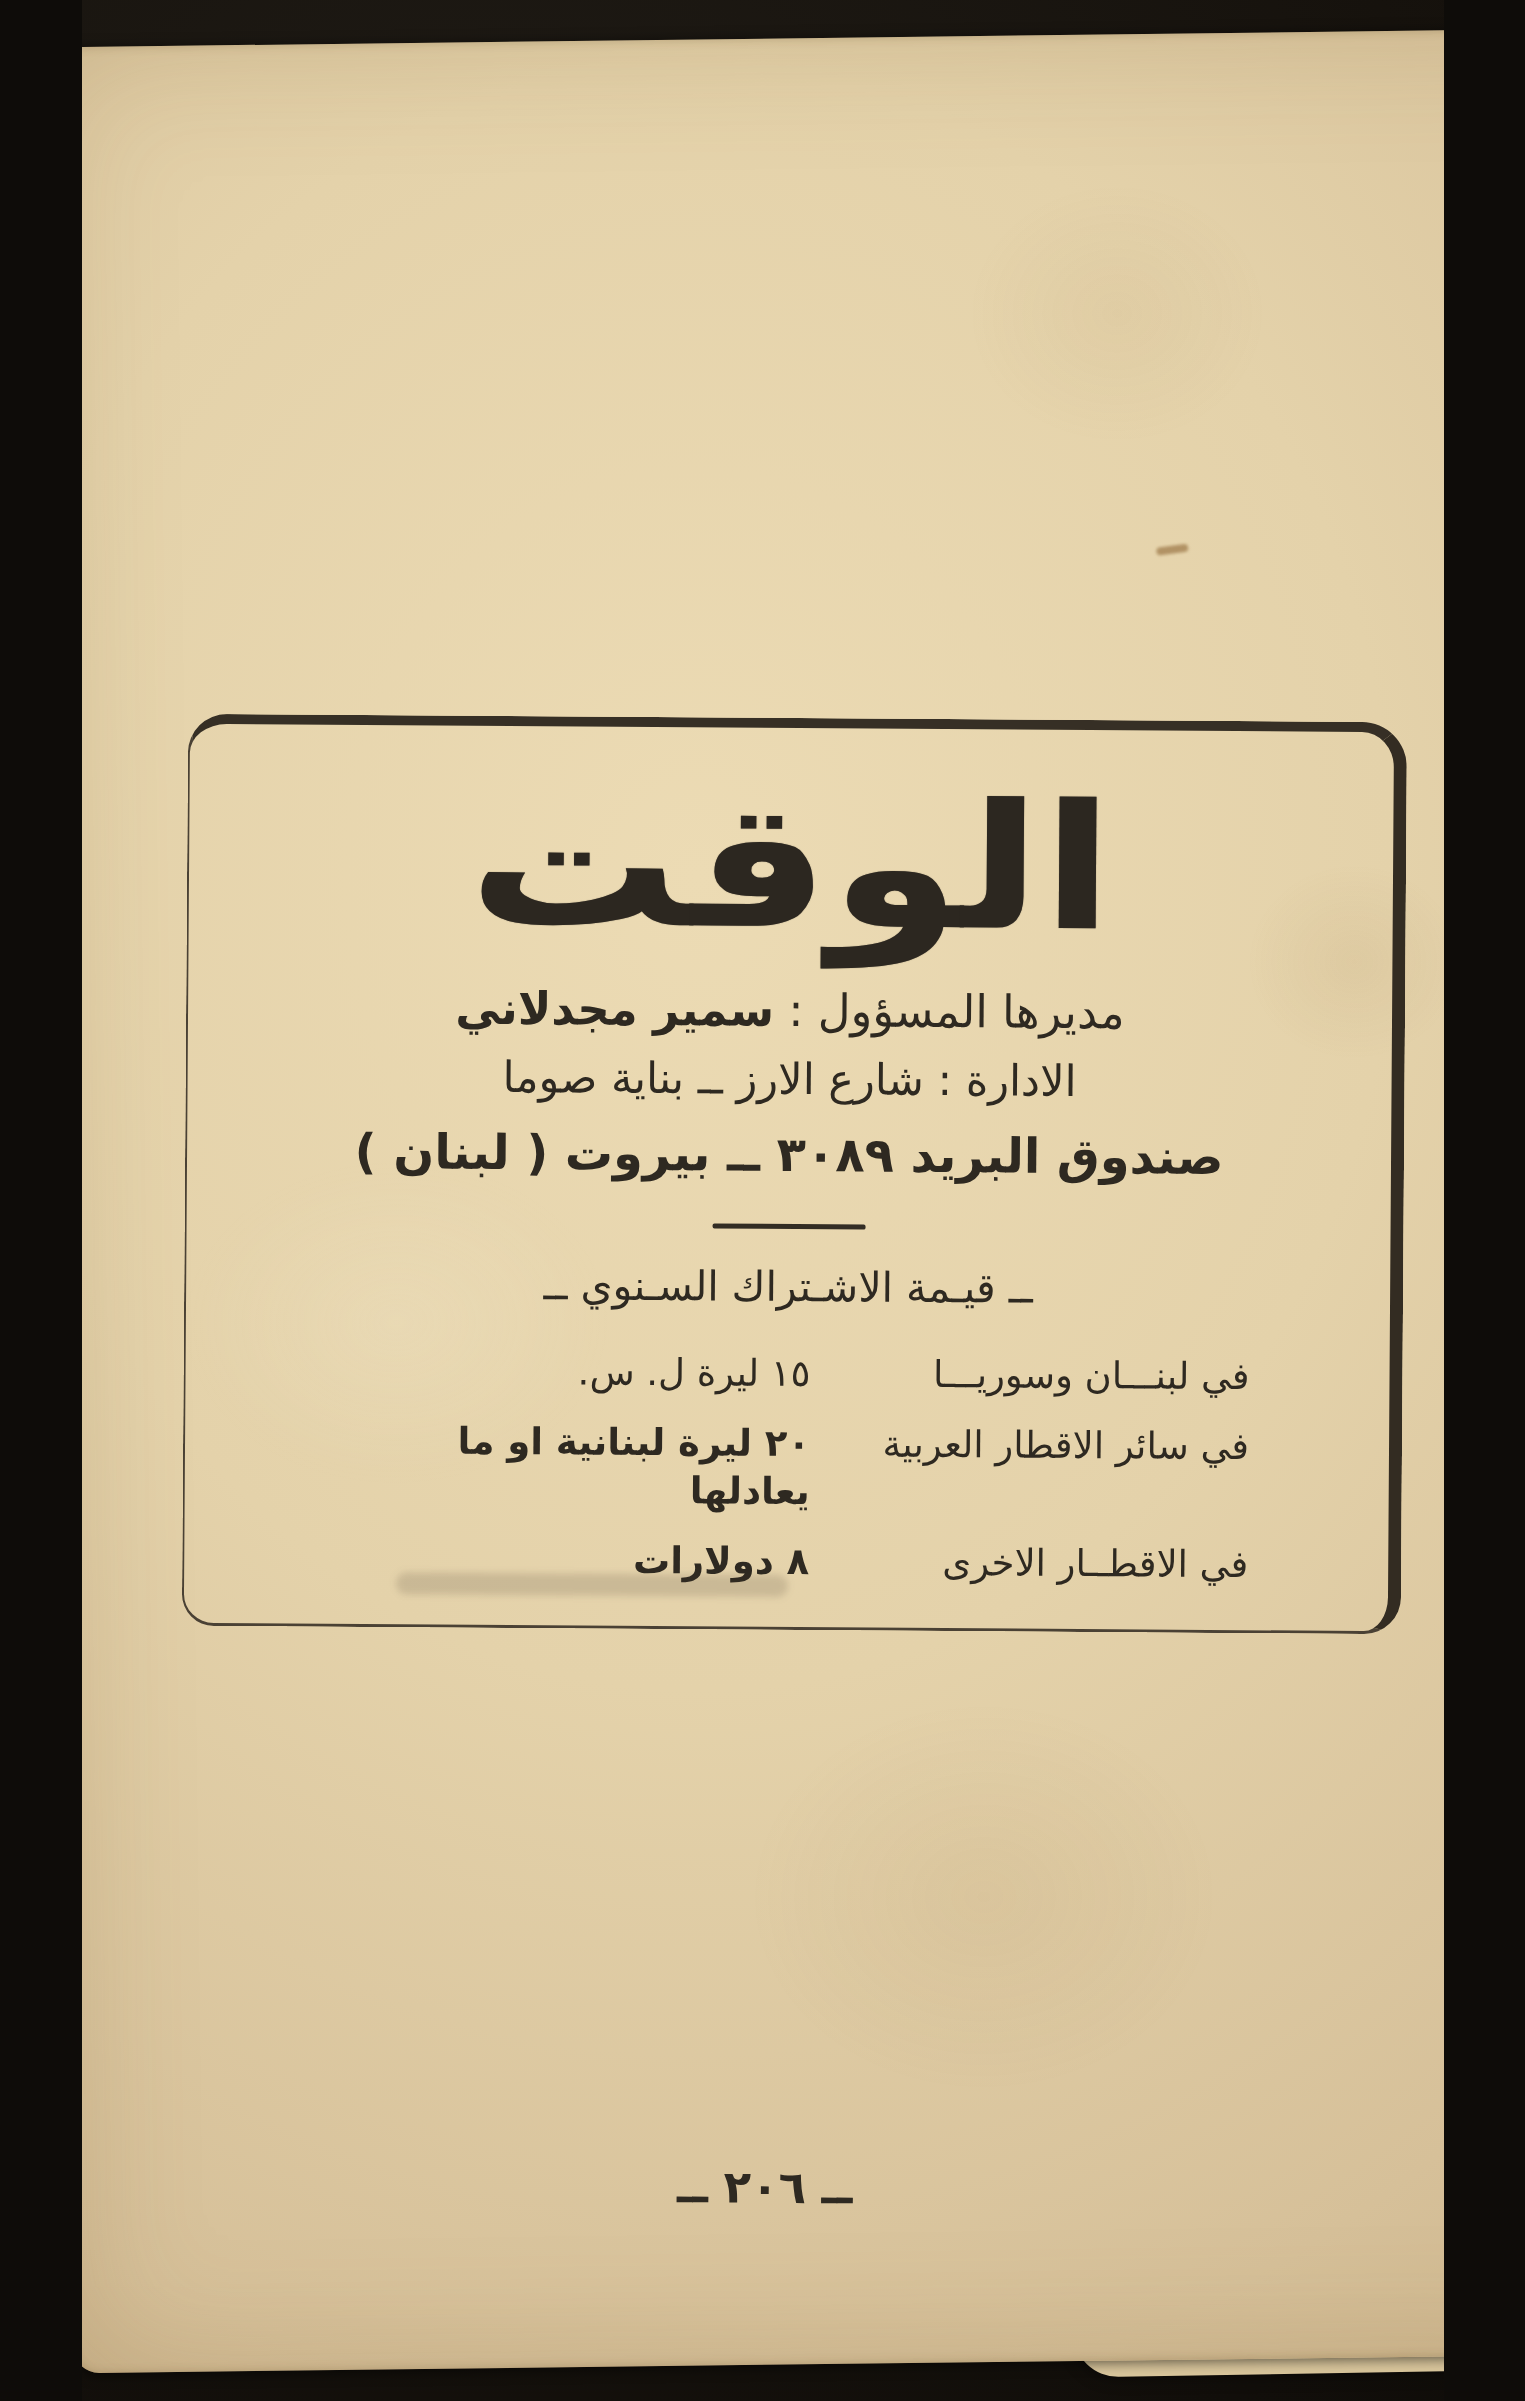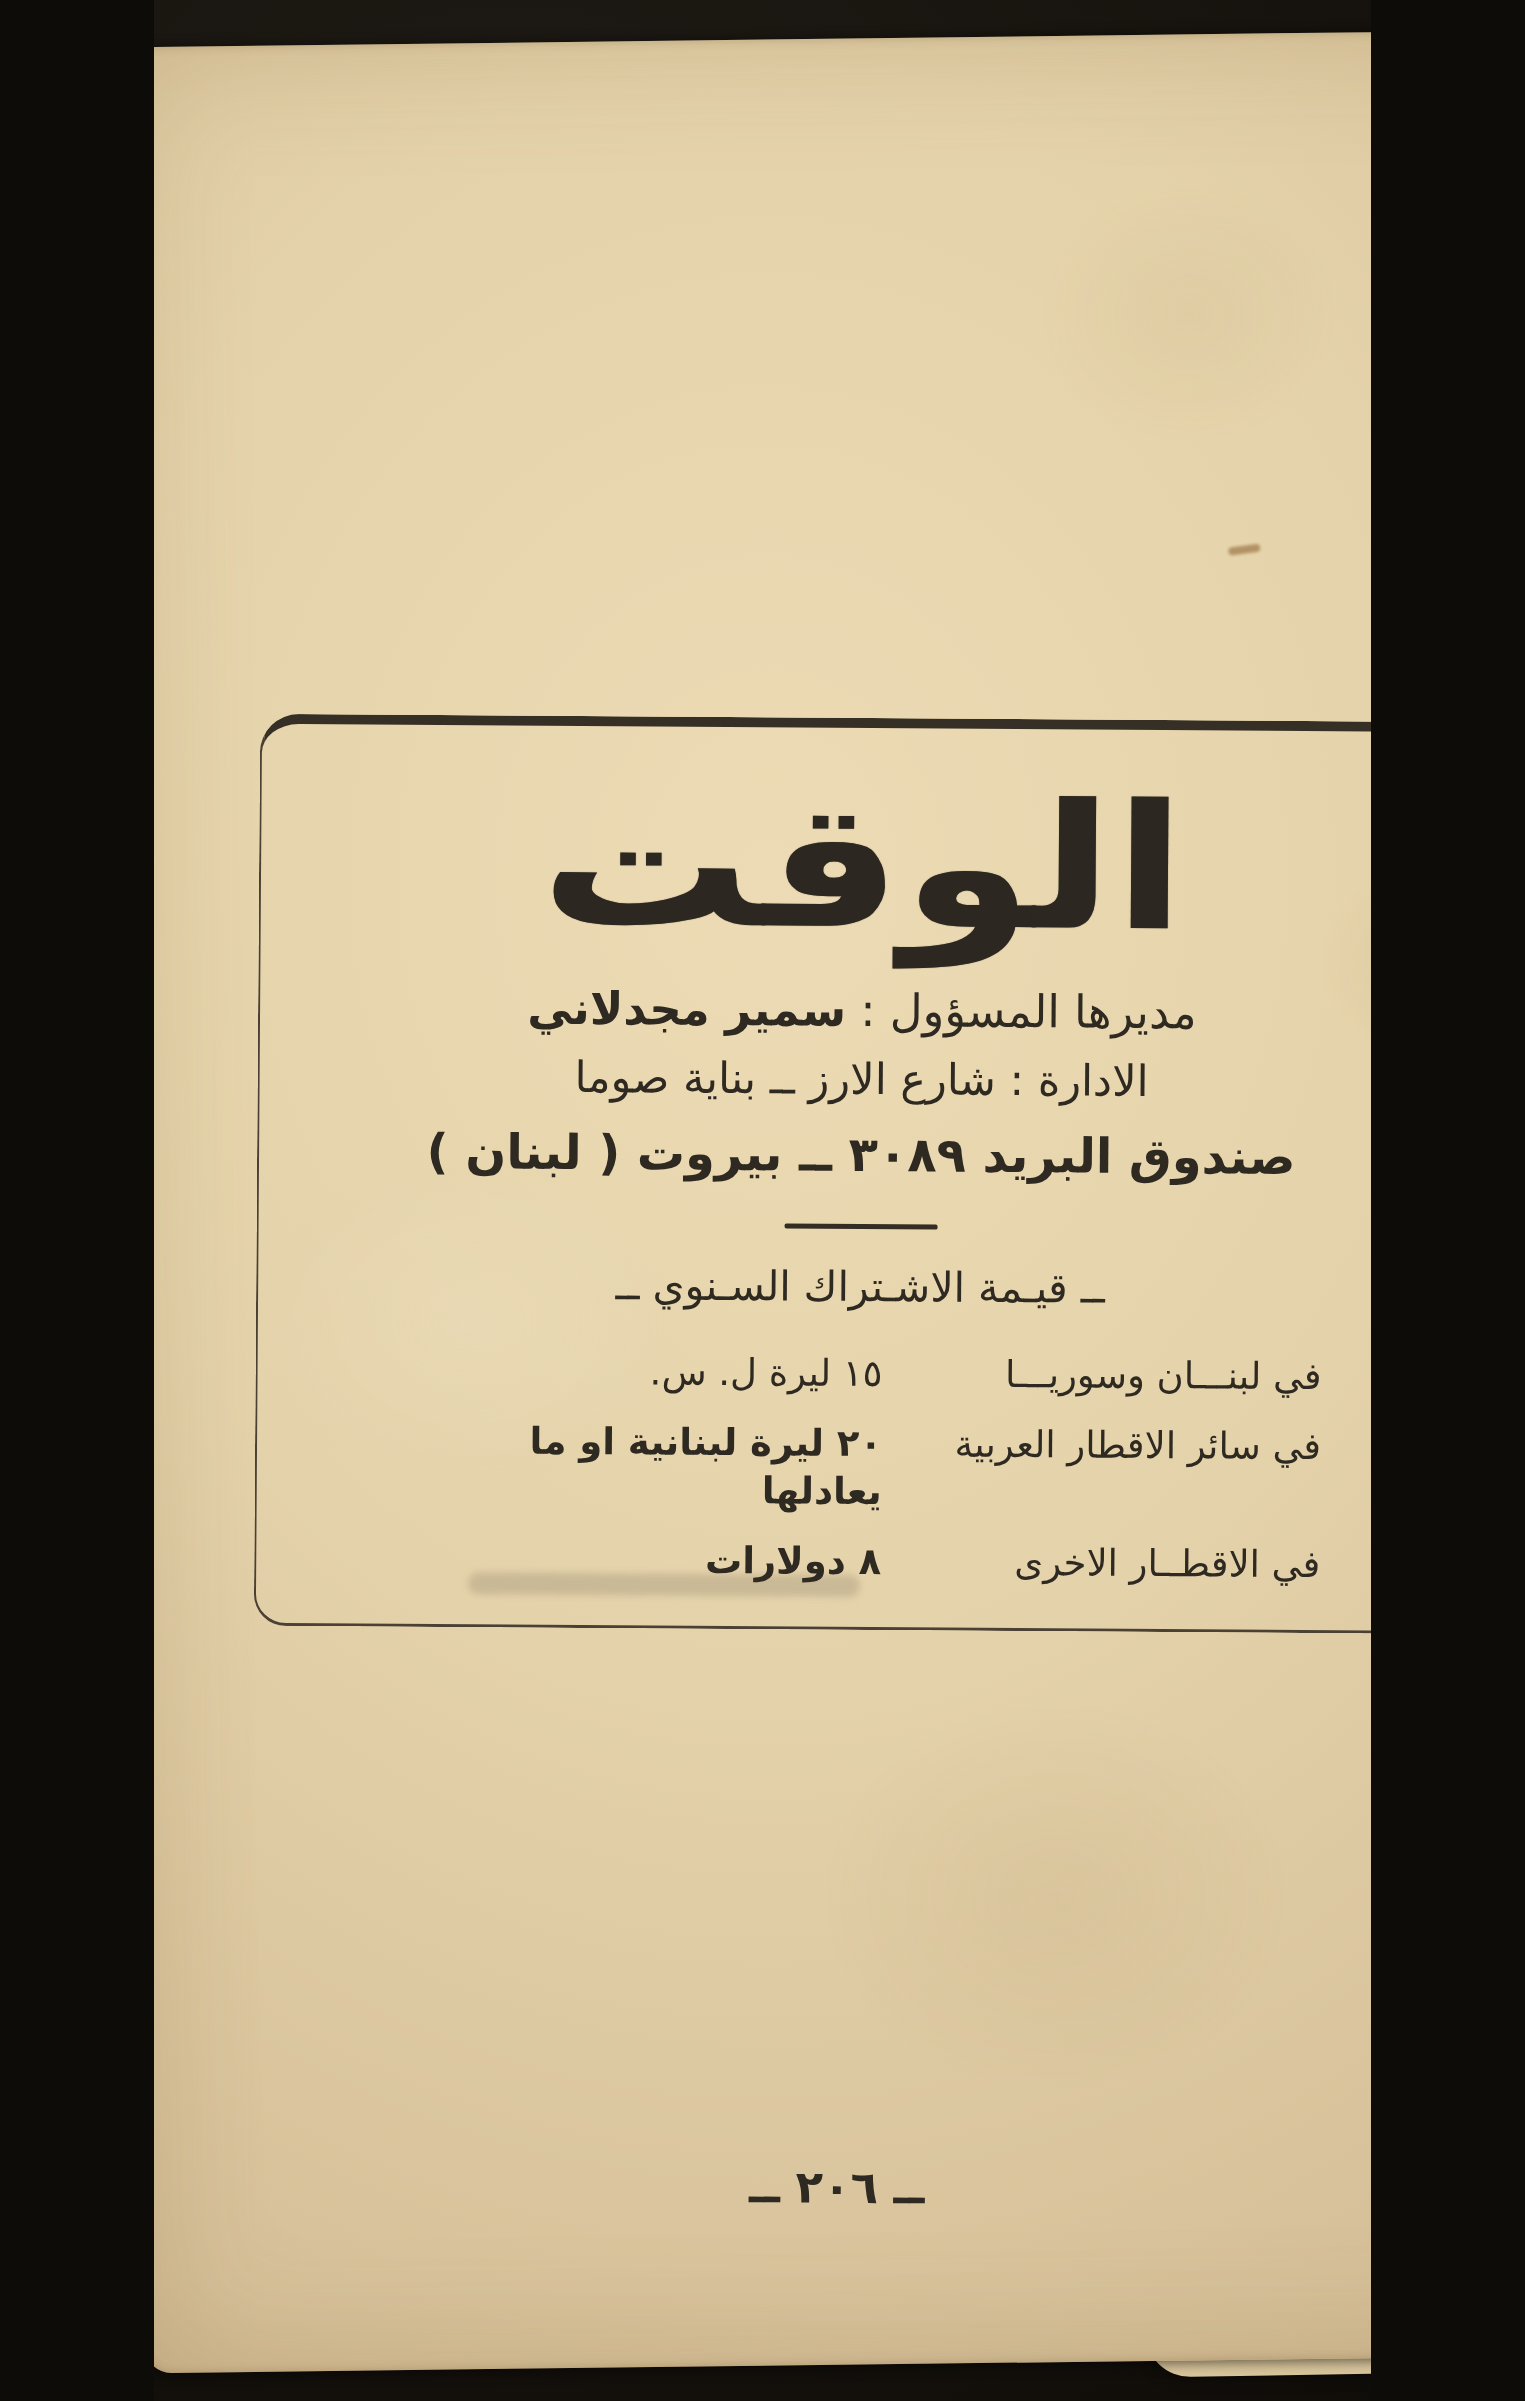--- a/index.html
+++ b/index.html
@@ -1,18 +1,18 @@
 <!DOCTYPE html>
 <html lang="ar" style="font-size:15px"><head>
 <meta charset="utf-8">
 <style>
   html,body{margin:0;padding:0;background:#0e0c09;}
   .scan{
     position:relative;
-    width:1217px;height:2401px;
+    width:1362px;height:2401px;
     margin:0 auto;
     overflow:hidden;
     background:
       radial-gradient(140% 100% at 30% 30%, #221e18 0%, #15110c 60%, #0d0b08 100%);
     font-family:"DejaVu Sans", sans-serif;
     color:#2e2921;
   }
   
   .page-under{
     position:absolute;

